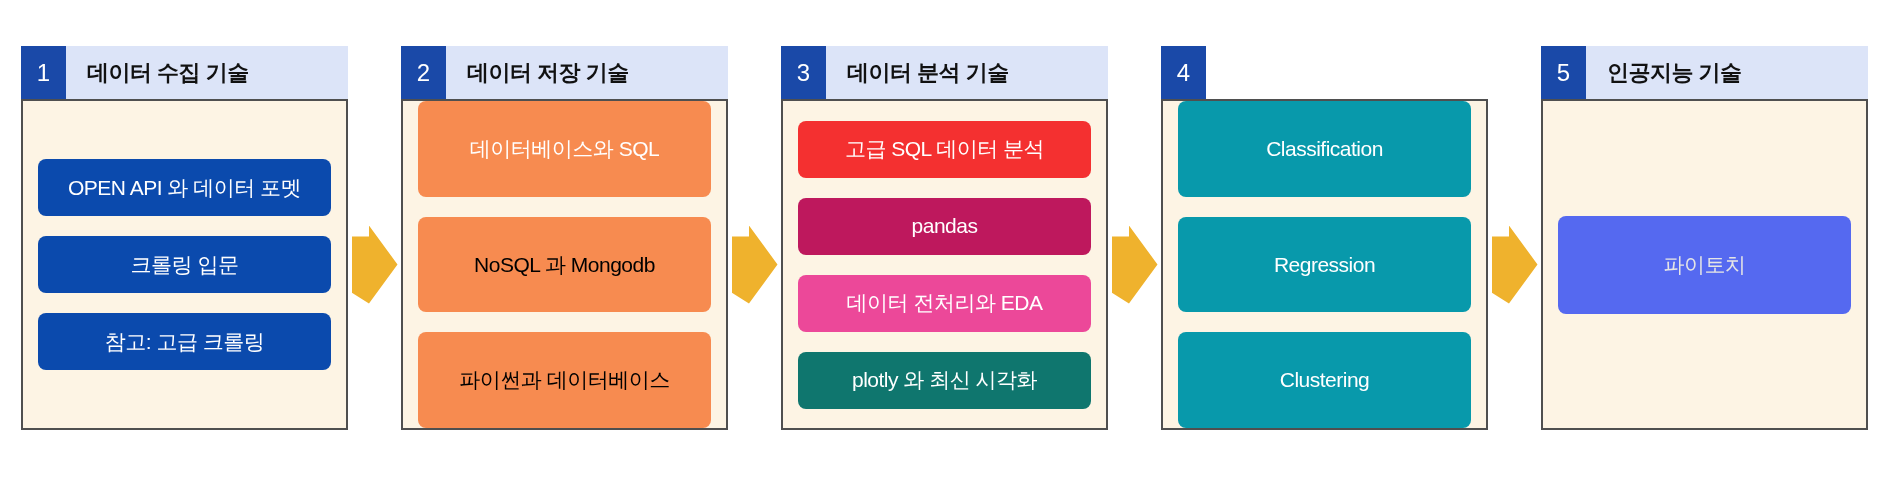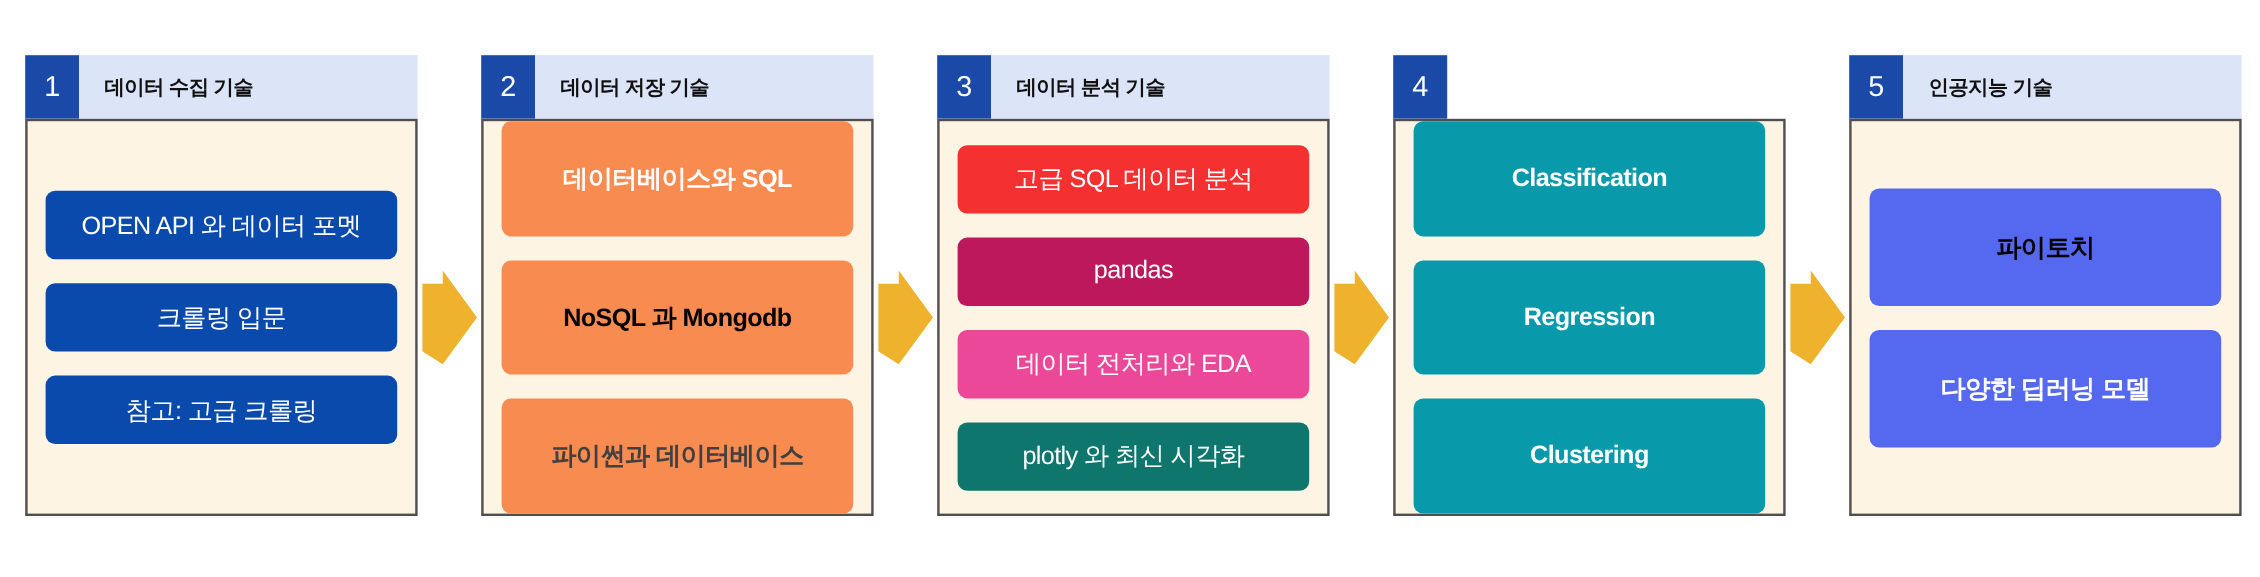--- a/index.html
+++ b/index.html
@@ -46,21 +46,21 @@
     flex: 0 0 45px;
   }
   .panel-title-strip {
     flex: 1;
     background: var(--header-bg, #dce4f8);
     display: flex;
     align-items: center;
     padding-left: 21px;
   }
   .panel-title {
-    font-size: 17px;
+    font-size: 22px;
     font-weight: 600;
     color: #111111;
     letter-spacing: -0.5px;
     white-space: nowrap;
   }
   .panel-body {
     width: 100%;
     height: 331px;
     background: var(--body-bg, #fdf4e4);
     border: 2px solid var(--panel-border, #4f4f4f);
@@ -74,21 +74,21 @@
     width: 100%;
     border-radius: 8px;
     display: flex;
     align-items: center;
     justify-content: center;
     font-size: 21px;
     letter-spacing: -0.5px;
     white-space: nowrap;
   }
   .items-4 .item { height: 57px; }
-  .items-3 .item { height: 98px; font-weight: bold; }
+  .items-3 .item { height: 98px; }
   .arrow-cell {
     width: 53px;
     height: 384px;
     padding-top: 53px;           
     display: flex;
     align-items: center;
     justify-content: center;
     flex: 0 0 53px;
   }
   .arrow {
@@ -125,21 +125,21 @@
     <section class="panel">
       <header class="panel-header">
         <div class="panel-number">2</div>
         <div class="panel-title-strip">
           <span class="panel-title">데이터 저장 기술</span>
         </div>
       </header>
       <div class="panel-body items-3">
         <div class="item" style="background: rgb(247, 139, 80); color: rgb(255, 255, 255);">데이터베이스와 SQL</div>
         <div class="item" style="background: rgb(247, 139, 80); color: #000000;">NoSQL 과 Mongodb</div>
-        <div class="item" style="background: rgb(247, 139, 80); color: #404040;">파이썬과 데이터베이스</div>
+        <div class="item" style="background: rgb(247, 139, 80); color: #000000;">파이썬과 데이터베이스</div>
       </div>
     </section>
 
     <div class="arrow-cell">
       <div class="arrow"></div>
     </div>
 
     <section class="panel">
       <header class="panel-header">
         <div class="panel-number">3</div>
@@ -175,19 +175,18 @@
     </div>
 
     <section class="panel">
       <header class="panel-header">
         <div class="panel-number">5</div>
         <div class="panel-title-strip">
           <span class="panel-title">인공지능 기술</span>
         </div>
       </header>
       <div class="panel-body items-3">
-        <div class="item" style="background: rgb(85, 105, 240); color: #000000;">파이토치</div>
-        <div class="item" style="background: rgb(85, 105, 240); color: rgb(255, 255, 255);">다양한 딥러닝 모델</div>
+        <div class="item" style="background: rgb(85, 105, 240); color: #e5e5e5;">파이토치</div>
       </div>
     </section>
 
   </div>
 </div>
 
 </body></html>

